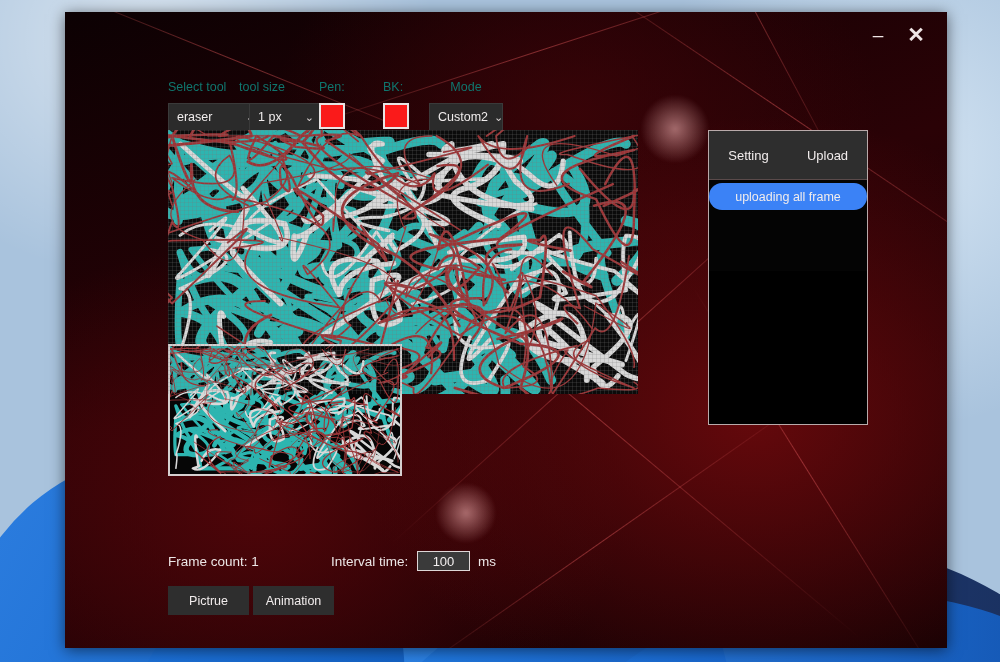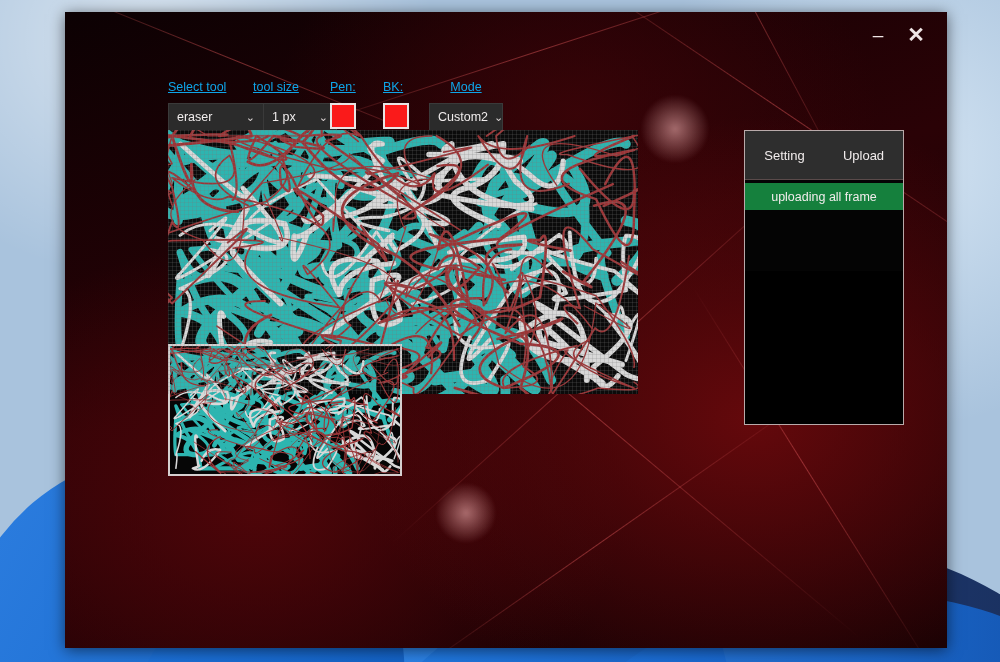--- a/index.html
+++ b/index.html
@@ -124,25 +124,24 @@
 
   
   #toolbar {
     position: absolute;
     left: 103px;
     top: 68px;
     height: 62px;
   }
   .tool-group { position: absolute; top: 0; }
   .tool-label {
-    color: #0ea5e9;
+    color: #0f766e;
     font-size: 12.5px;
     line-height: 14px;
     white-space: nowrap;
-    text-decoration: underline;
   }
   .select-box {
     margin-top: 9px;
     height: 28px;
     background: #2b2b2b;
     border: 1px solid #3a3a3a;
     display: flex;
     align-items: center;
     justify-content: space-between;
     padding: 0 8px;
@@ -162,23 +161,23 @@
   }
   .swatch {
     margin-top: 9px;
     width: 26px; height: 26px;
     border: 2px solid #e8e4e4;
     box-sizing: border-box;
     cursor: pointer;
   }
   #grp-tool { left: 0;   width: 78px; }
   #grp-tool .select-box { width: 96px; }
-  #grp-size { left: 85px; width: 74px; }
+  #grp-size { left: 71px; width: 74px; }
   #grp-size .select-box { width: 74px; margin-left: 10px; }
-  #grp-pen  { left: 162px; }
+  #grp-pen  { left: 151px; }
   #grp-bk   { left: 215px; }
   #grp-mode { left: 261px; text-align: center; }
   #grp-mode .select-box { width: 74px; padding-right: 8px; }
 
   
   #canvas-main {
     position: absolute;
     left: 103px;
     top: 118px;
     width: 470px;
@@ -216,47 +215,47 @@
   
   #side-panel {
     position: absolute;
     left: 643px;
     top: 118px;
     width: 160px;
     height: 295px;
     border: 1px solid #b9aaaa;
     box-sizing: border-box;
     background: #040404;
-    margin-left: 36px;
   }
   #panel-tabs {
     display: flex;
     height: 48px;
     background: #2e2e2e;
     border-bottom: 1px solid #5a4a4a;
   }
   .panel-tab {
     flex: 1;
     display: flex;
     align-items: center;
     justify-content: center;
     color: #f1ecec;
     font-size: 13px;
     cursor: pointer;
   }
   .panel-action {
     height: 27px;
     margin-top: 3px;
-    background: #15803d;
+    background: #3b82f6;
     color: #f1ecec;
     font-size: 12.5px;
     display: flex;
     align-items: center;
     justify-content: center;
     cursor: pointer;
+    border-radius: 13px;
   }
   #panel-empty {
     position: absolute;
     left: 0; right: 0;
     top: 140px; bottom: 0;
     background: #000;
   }
 
   
   #bottom-bar {
@@ -599,15 +598,26 @@
 
     <div id="side-panel">
       <div id="panel-tabs">
         <div class="panel-tab">Setting</div>
         <div class="panel-tab">Upload</div>
       </div>
       <div class="panel-action">uploading all frame</div>
       <div id="panel-empty"></div>
     </div>
 
+    <div id="bottom-bar">
+      <div id="frame-count-label">
+        <span>Frame count:</span>
+        <span>1</span>
+      </div>
+      <div id="interval-label">Interval time:</div>
+      <input id="interval-input" type="text" value="100" style="">
+      <div id="interval-unit">ms</div>
+      <button class="bottom-btn" id="btn-pictrue">Pictrue</button>
+      <button class="bottom-btn" id="btn-animation">Animation</button>
+    </div>
 
   </div>
 </div>
 
 </body></html>

